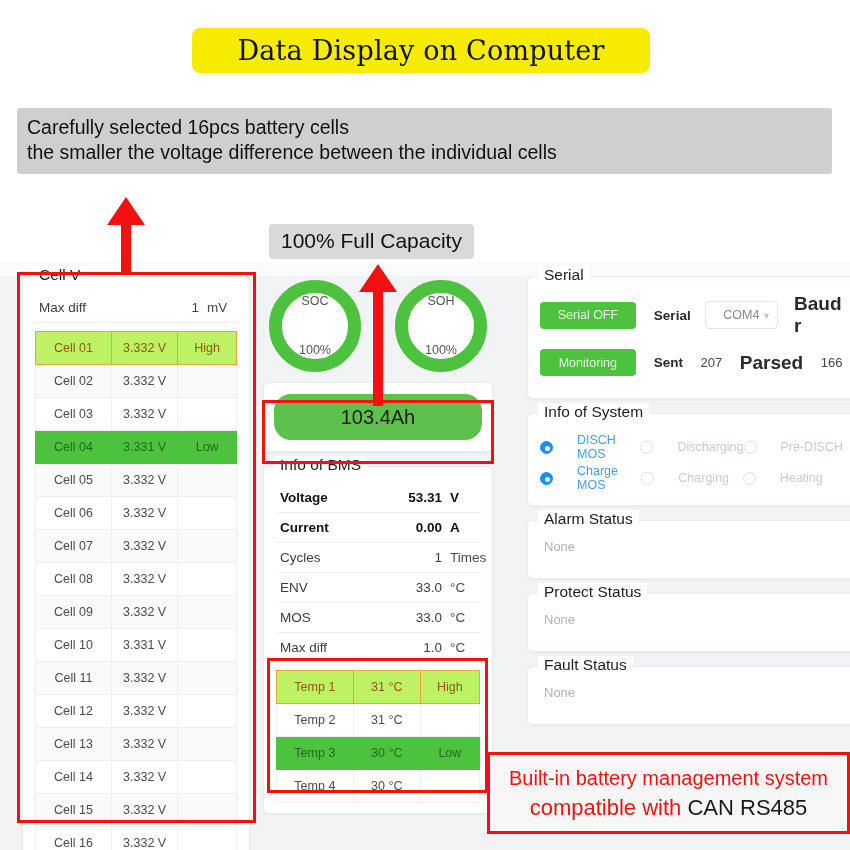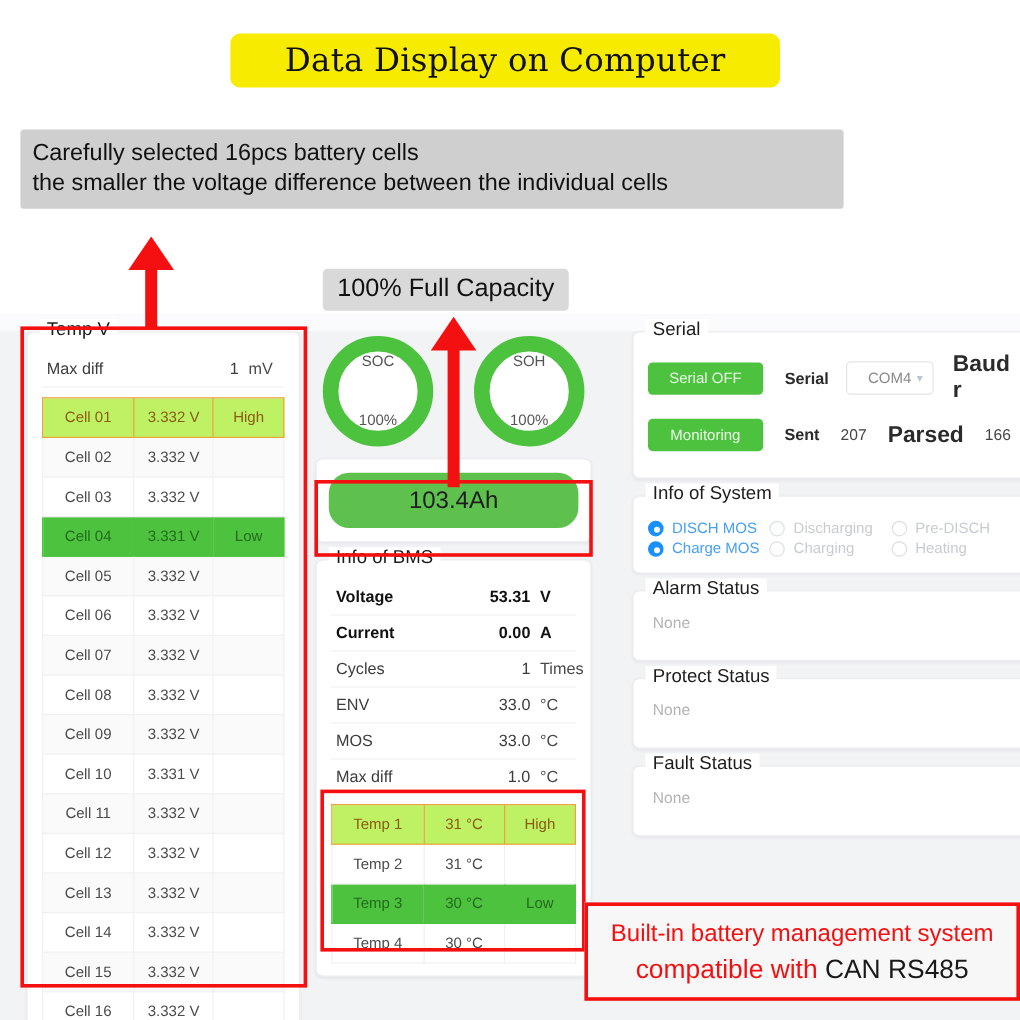--- a/index.html
+++ b/index.html
@@ -11,21 +11,21 @@
   }
   
   .title-banner{
     position:absolute;left:192px;top:28px;width:458px;height:45px;
     background:#f7ec00;border-radius:8px;
     display:flex;align-items:center;justify-content:center;
     font-family:"DejaVu Serif","Liberation Serif",serif;
     font-size:27px;color:#111;letter-spacing:.2px;
   }
   .gray-note{
-    position:absolute;left:17px;top:108px;width:686px;
+    position:absolute;left:17px;top:108px;width:815px;
     background:#cfcfcf;border-radius:3px;
     padding:7px 10px 9px 10px;box-sizing:border-box;
     font-size:19.5px;line-height:25px;color:#111;
   }
   .cap-note{
     position:absolute;left:269px;top:224px;
     background:#d9d9d9;border-radius:4px;
     padding:5px 12px 6px 12px;
     font-size:21px;color:#111;
   }
@@ -130,35 +130,35 @@
   
   .rrow{display:flex;align-items:center;margin:3px 0;}
   .ritem{display:flex;align-items:center;width:106px;}
   .radio{
     width:13px;height:13px;border-radius:50%;border:1px solid #dcdfe6;background:#fff;
     box-sizing:border-box;flex:none;
   }
   .radio.on{background:#1890ff;border-color:#1890ff;position:relative;}
   .radio.on::after{content:"";position:absolute;left:4px;top:4px;width:5px;height:5px;
     border-radius:50%;background:#fff;}
-  .rlabel{font-size:12.5px;margin-left:7px;color:#c8ccd2;}
+  .rlabel{font-size:12.5px;margin-left:24px;color:#c8ccd2;}
   .rlabel.act{color:#49a0f0;}
 
   .status-body{font-size:13px;color:#b3b3b3;padding:8px 4px 14px 4px;}
 </style>
 </head>
 <body>
 
 <div class="app">
   <div class="app-titlebar"></div>
   <div class="app-body">
 
     <div class="col col-left">
       <div class="card">
-        <div class="card-legend">Temp V</div>
+        <div class="card-legend">Cell V</div>
         <div class="card-inner">
           <div class="kv">
             <div class="k">Max diff</div>
             <div class="v">1</div>
             <div class="u">mV</div>
           </div>
           <table class="tbl">
             <tbody id="cell-rows">
                 <tr class="hi">
                   <td class="c1">Cell 01</td>

